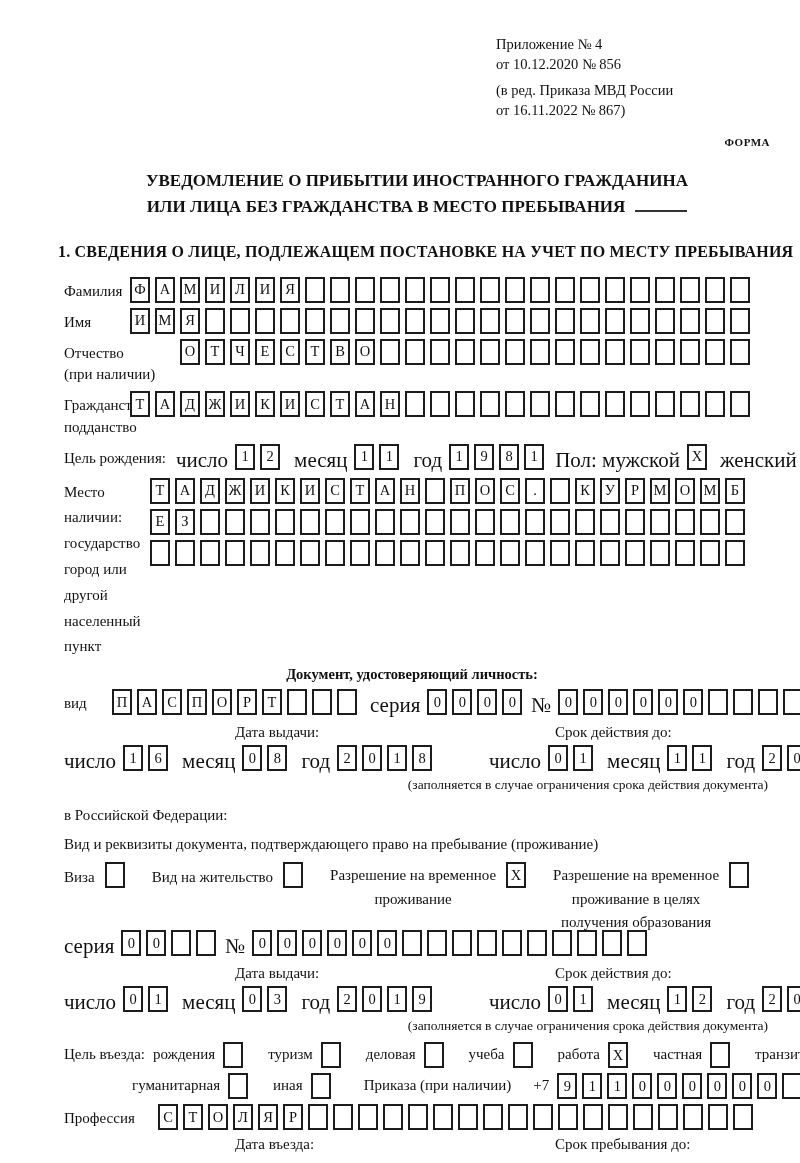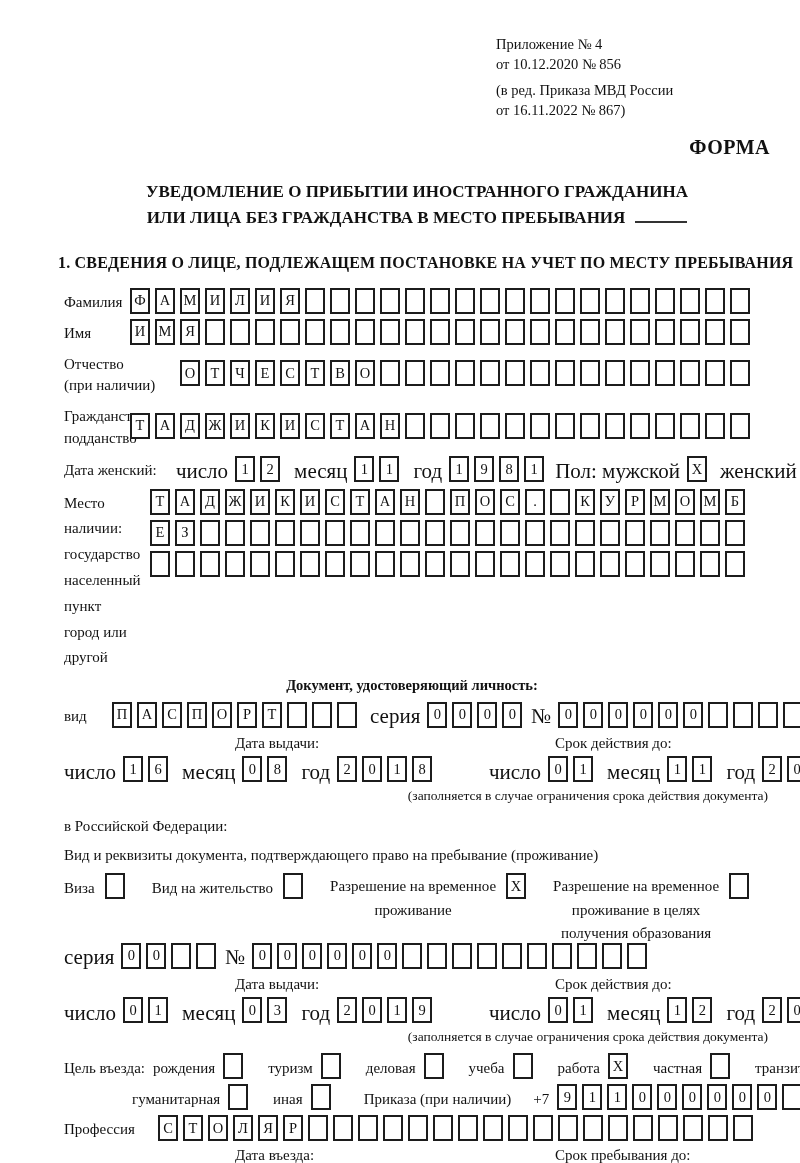--- a/index.html
+++ b/index.html
@@ -5,26 +5,26 @@
   html,body{margin:0;padding:0;background:#ffffff;}
   .page{
     position:relative;width:800px;height:1163px;box-sizing:border-box;
     padding:34px 30px 0 64px;background:#fff;color:#111;
     font-family:"Liberation Serif","DejaVu Serif",serif;font-size:15px;
     overflow:hidden;
   }
   
   .hdr{margin-left:432px;font-size:14.5px;line-height:1.38;}
   .hdr .gap{height:6px;}
-  .forma{text-align:right;font-weight:bold;font-size:20px;margin-top:16px;letter-spacing:.5px;}
+  .forma{text-align:right;font-weight:bold;font-size:11px;margin-top:16px;letter-spacing:.5px;}
   .title{text-align:center;font-weight:bold;font-size:17px;margin-top:20px;line-height:1.55;}
   .uline{display:inline-block;width:52px;border-bottom:2px solid #333;height:13px;margin-left:10px;}
   .sec{font-weight:bold;font-size:16px;margin-top:22px;margin-left:-6px;white-space:nowrap;letter-spacing:.2px;}
   
-  .fr{display:flex;align-items:center;margin-bottom:5px;flex-wrap:nowrap;}
+  .fr{display:flex;align-items:flex-start;margin-bottom:5px;flex-wrap:nowrap;}
   .lbl{font-size:15px;line-height:1.45;padding-top:4px;flex-shrink:0;}
   .w66{width:66px;}
   .w116{width:116px;}
   .w86{width:86px;}
   .boxes{display:inline-flex;flex-wrap:nowrap;flex-shrink:0;}
   .cbx{
     width:20px;height:26px;border:2px solid #1c1c1c;box-sizing:border-box;
     display:inline-flex;align-items:center;justify-content:center;
     font-size:14.5px;margin-right:5px;flex-shrink:0;background:#fff;
   }
@@ -203,21 +203,21 @@
         <span class="cbx"></span>
         <span class="cbx"></span>
         <span class="cbx"></span>
         <span class="cbx"></span>
         <span class="cbx"></span>
         <span class="cbx"></span>
       </div>
   </div>
 
   <div class="fr mt2">
-    <div class="lbl" style="width:112px;">Дата женский:</div>
+    <div class="lbl" style="width:112px;">Цель рождения:</div>
     <span class="dl">число</span>
     <span class="boxes" style="margin-right:9px;">
         <span class="cbx">1</span>
         <span class="cbx">2</span>
       </span>
     <span class="dl">месяц</span>
     <span class="boxes" style="margin-right:9px;">
         <span class="cbx">1</span>
         <span class="cbx">1</span>
       </span>
@@ -235,22 +235,22 @@
     <span class="dl" style="margin-left:8px;">женский</span>
     <span class="boxes">
         <span class="cbx"></span>
       </span>
   </div>
 
   <div class="bp">
     <div class="bp-labels w86 lbl" style="padding-top:2px;">
       <div>Место наличии:</div>
       <div>государство</div>
+      <div>город или другой</div>
       <div>населенный пункт</div>
-      <div>город или другой</div>
     </div>
     <div class="bp-rows">
       <div class="boxes">
           <span class="cbx">Т</span>
           <span class="cbx">А</span>
           <span class="cbx">Д</span>
           <span class="cbx">Ж</span>
           <span class="cbx">И</span>
           <span class="cbx">К</span>
           <span class="cbx">И</span>

